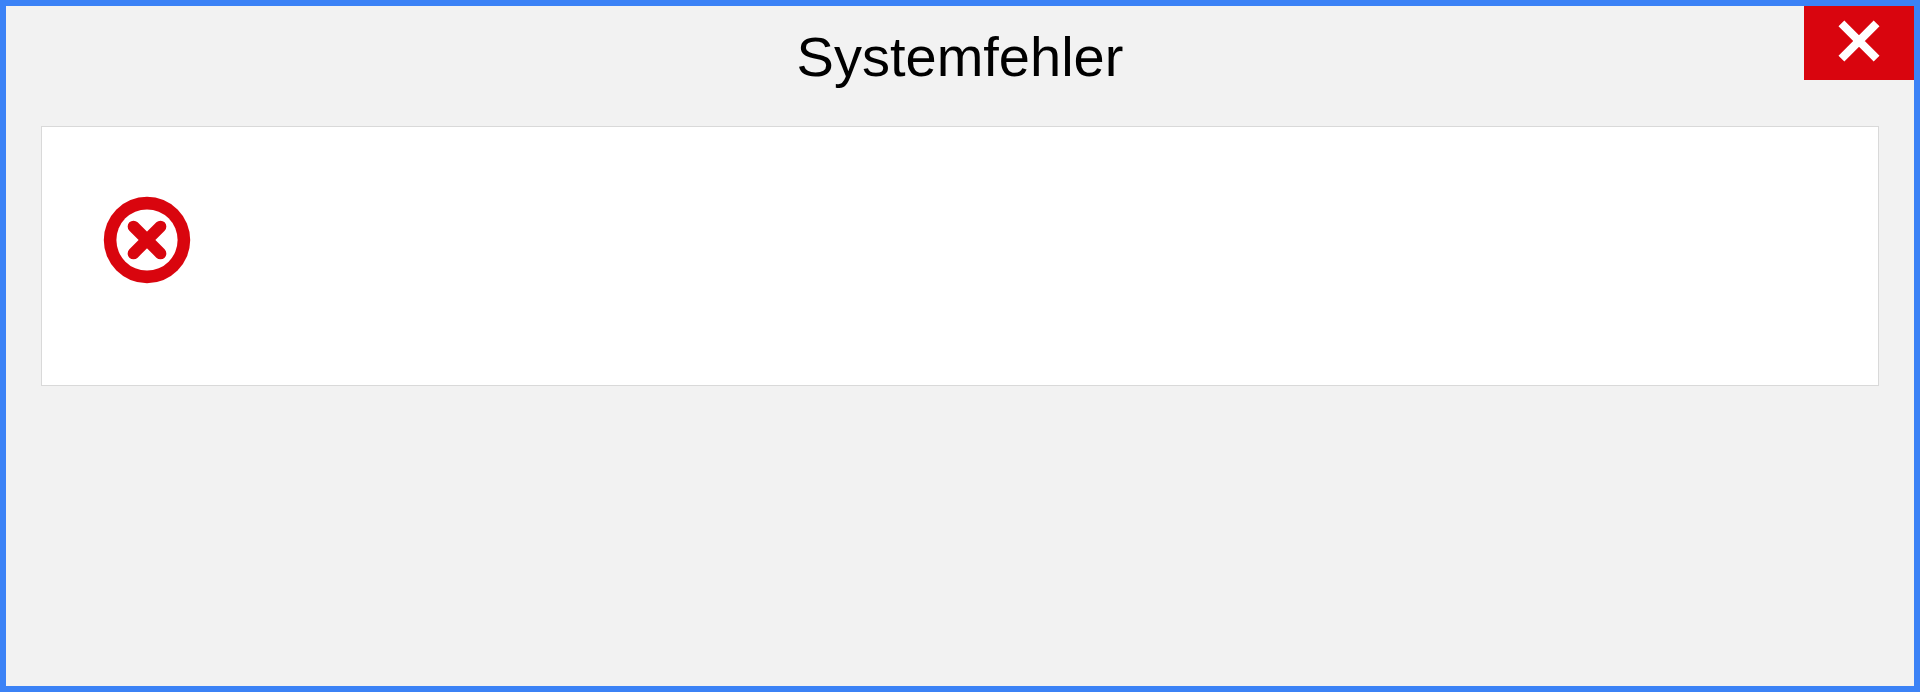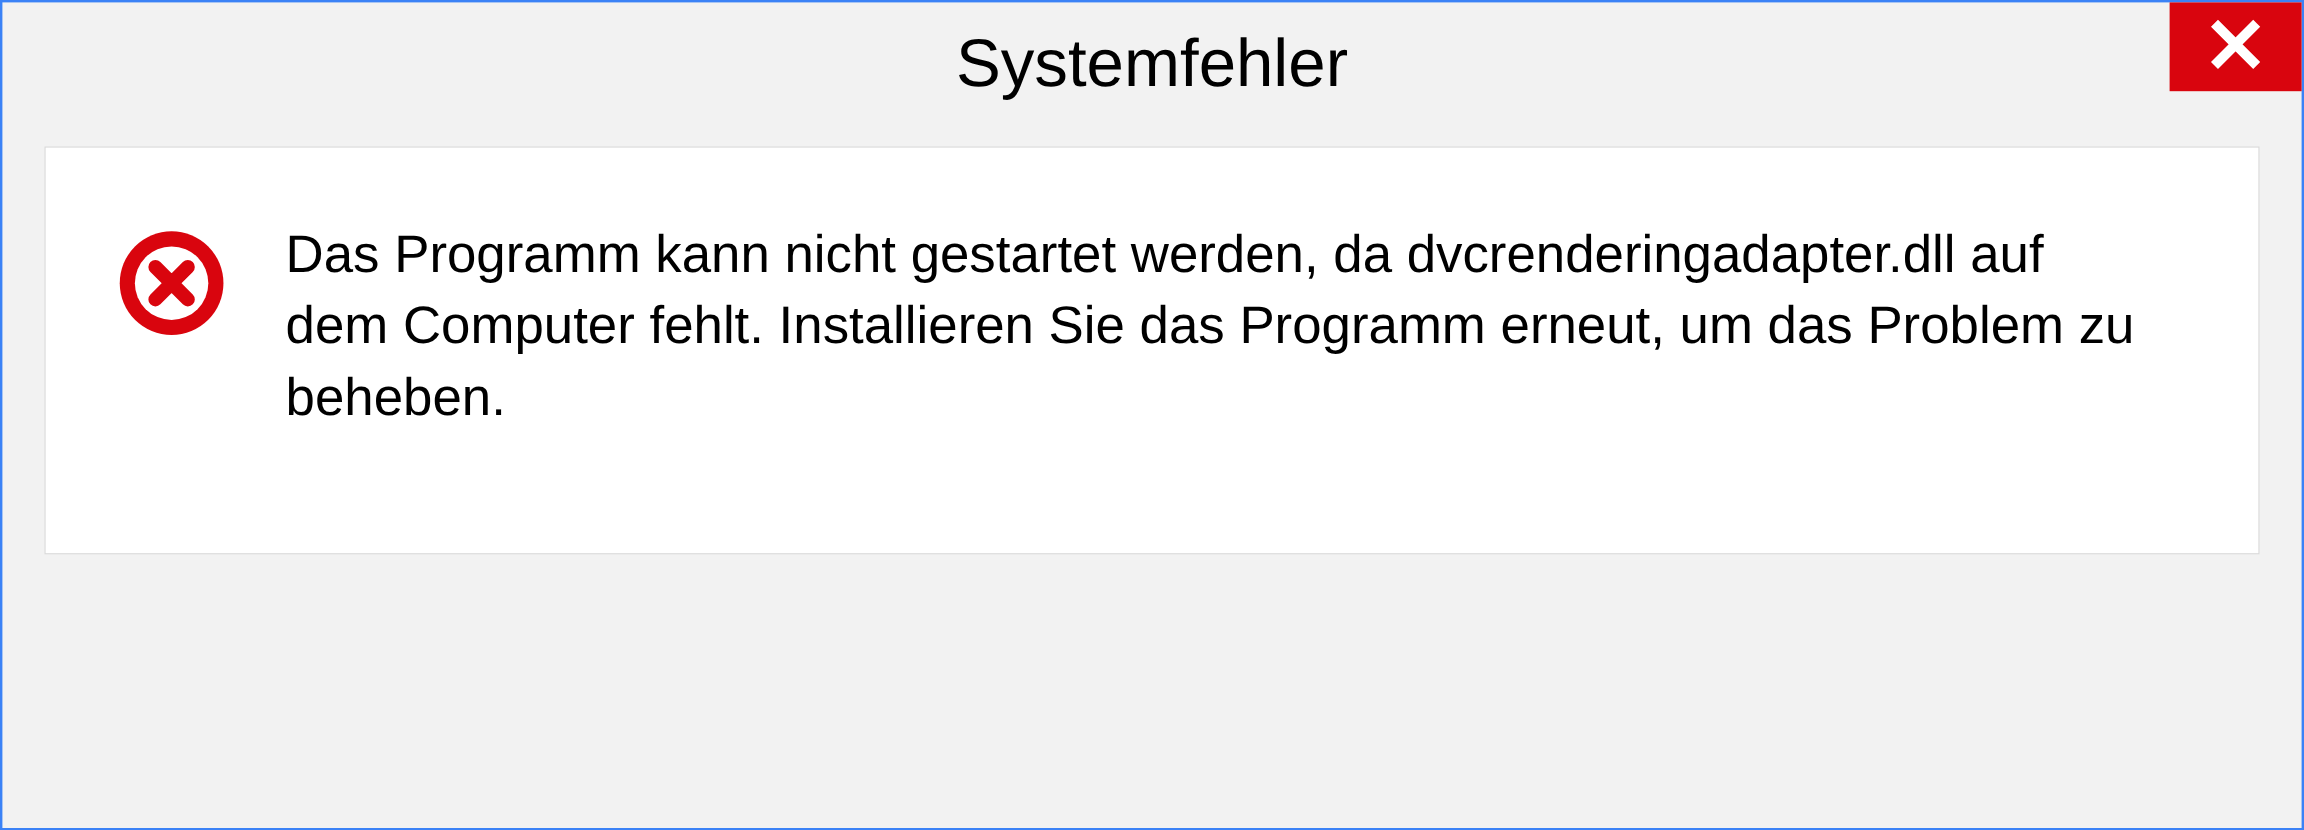--- a/index.html
+++ b/index.html
@@ -11,21 +11,21 @@
       font-family: "Segoe UI", Tahoma, Arial, sans-serif;
       background: #fff;
       width: 1920px;
       height: 692px;
       overflow: hidden;
     }
     .dialog {
       width: 1920px;
       height: 692px;
       background: #f2f2f2;
-      border: 2px solid #3b82f6;
+      border: 6px solid #3b82f6;
       position: relative;
     }
     .title-bar {
       height: 100px;
       display: flex;
       align-items: center;
       justify-content: center;
       position: relative;
     }
     .title-text {
@@ -118,16 +118,15 @@
   </div>
 
   <div class="content-panel">
     <div class="error-icon">
       <svg viewBox="0 0 100 100">
         <circle cx="50" cy="50" r="48" fill="#d9050e"></circle>
         <circle cx="50" cy="50" r="34" fill="#fff"></circle>
         <path d="M35 35 L65 65 M65 35 L35 65" stroke="#d9050e" stroke-width="13" stroke-linecap="round" fill="none"></path>
       </svg>
     </div>
-    <div class="message-text">Das Programm kann nicht gestartet werden, da dvcrenderingadapter.dll auf dem Computer fehlt. Installieren Sie das Programm erneut, um das Problem zu beheben.</div>
   </div>
 
 </div>
 
 </body></html>

